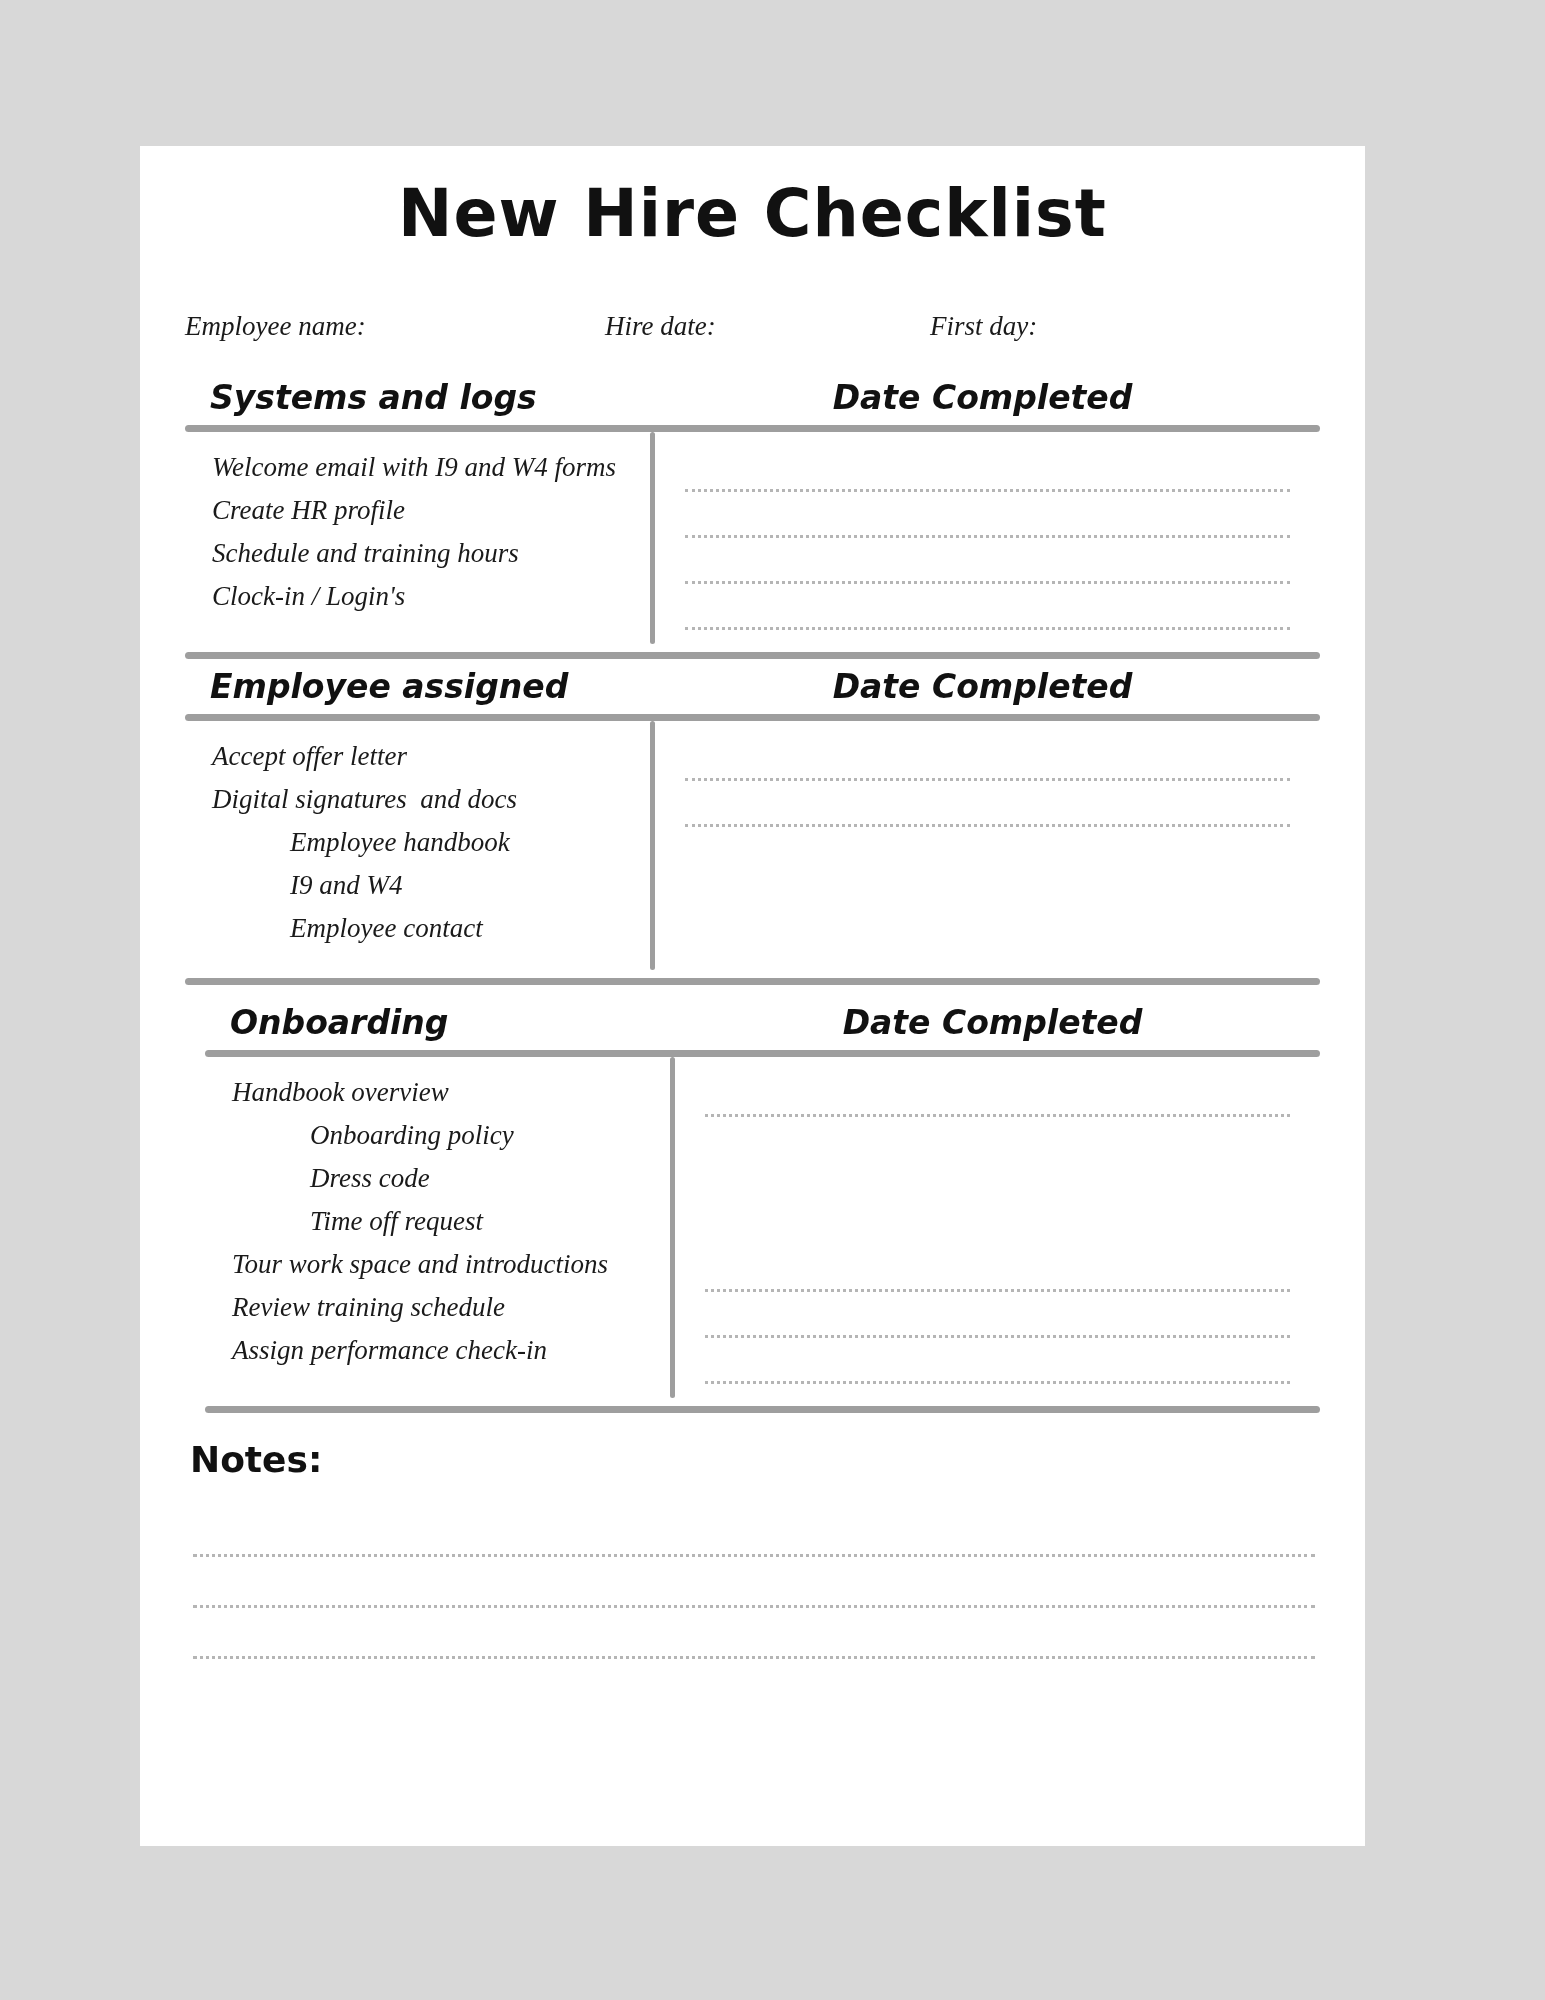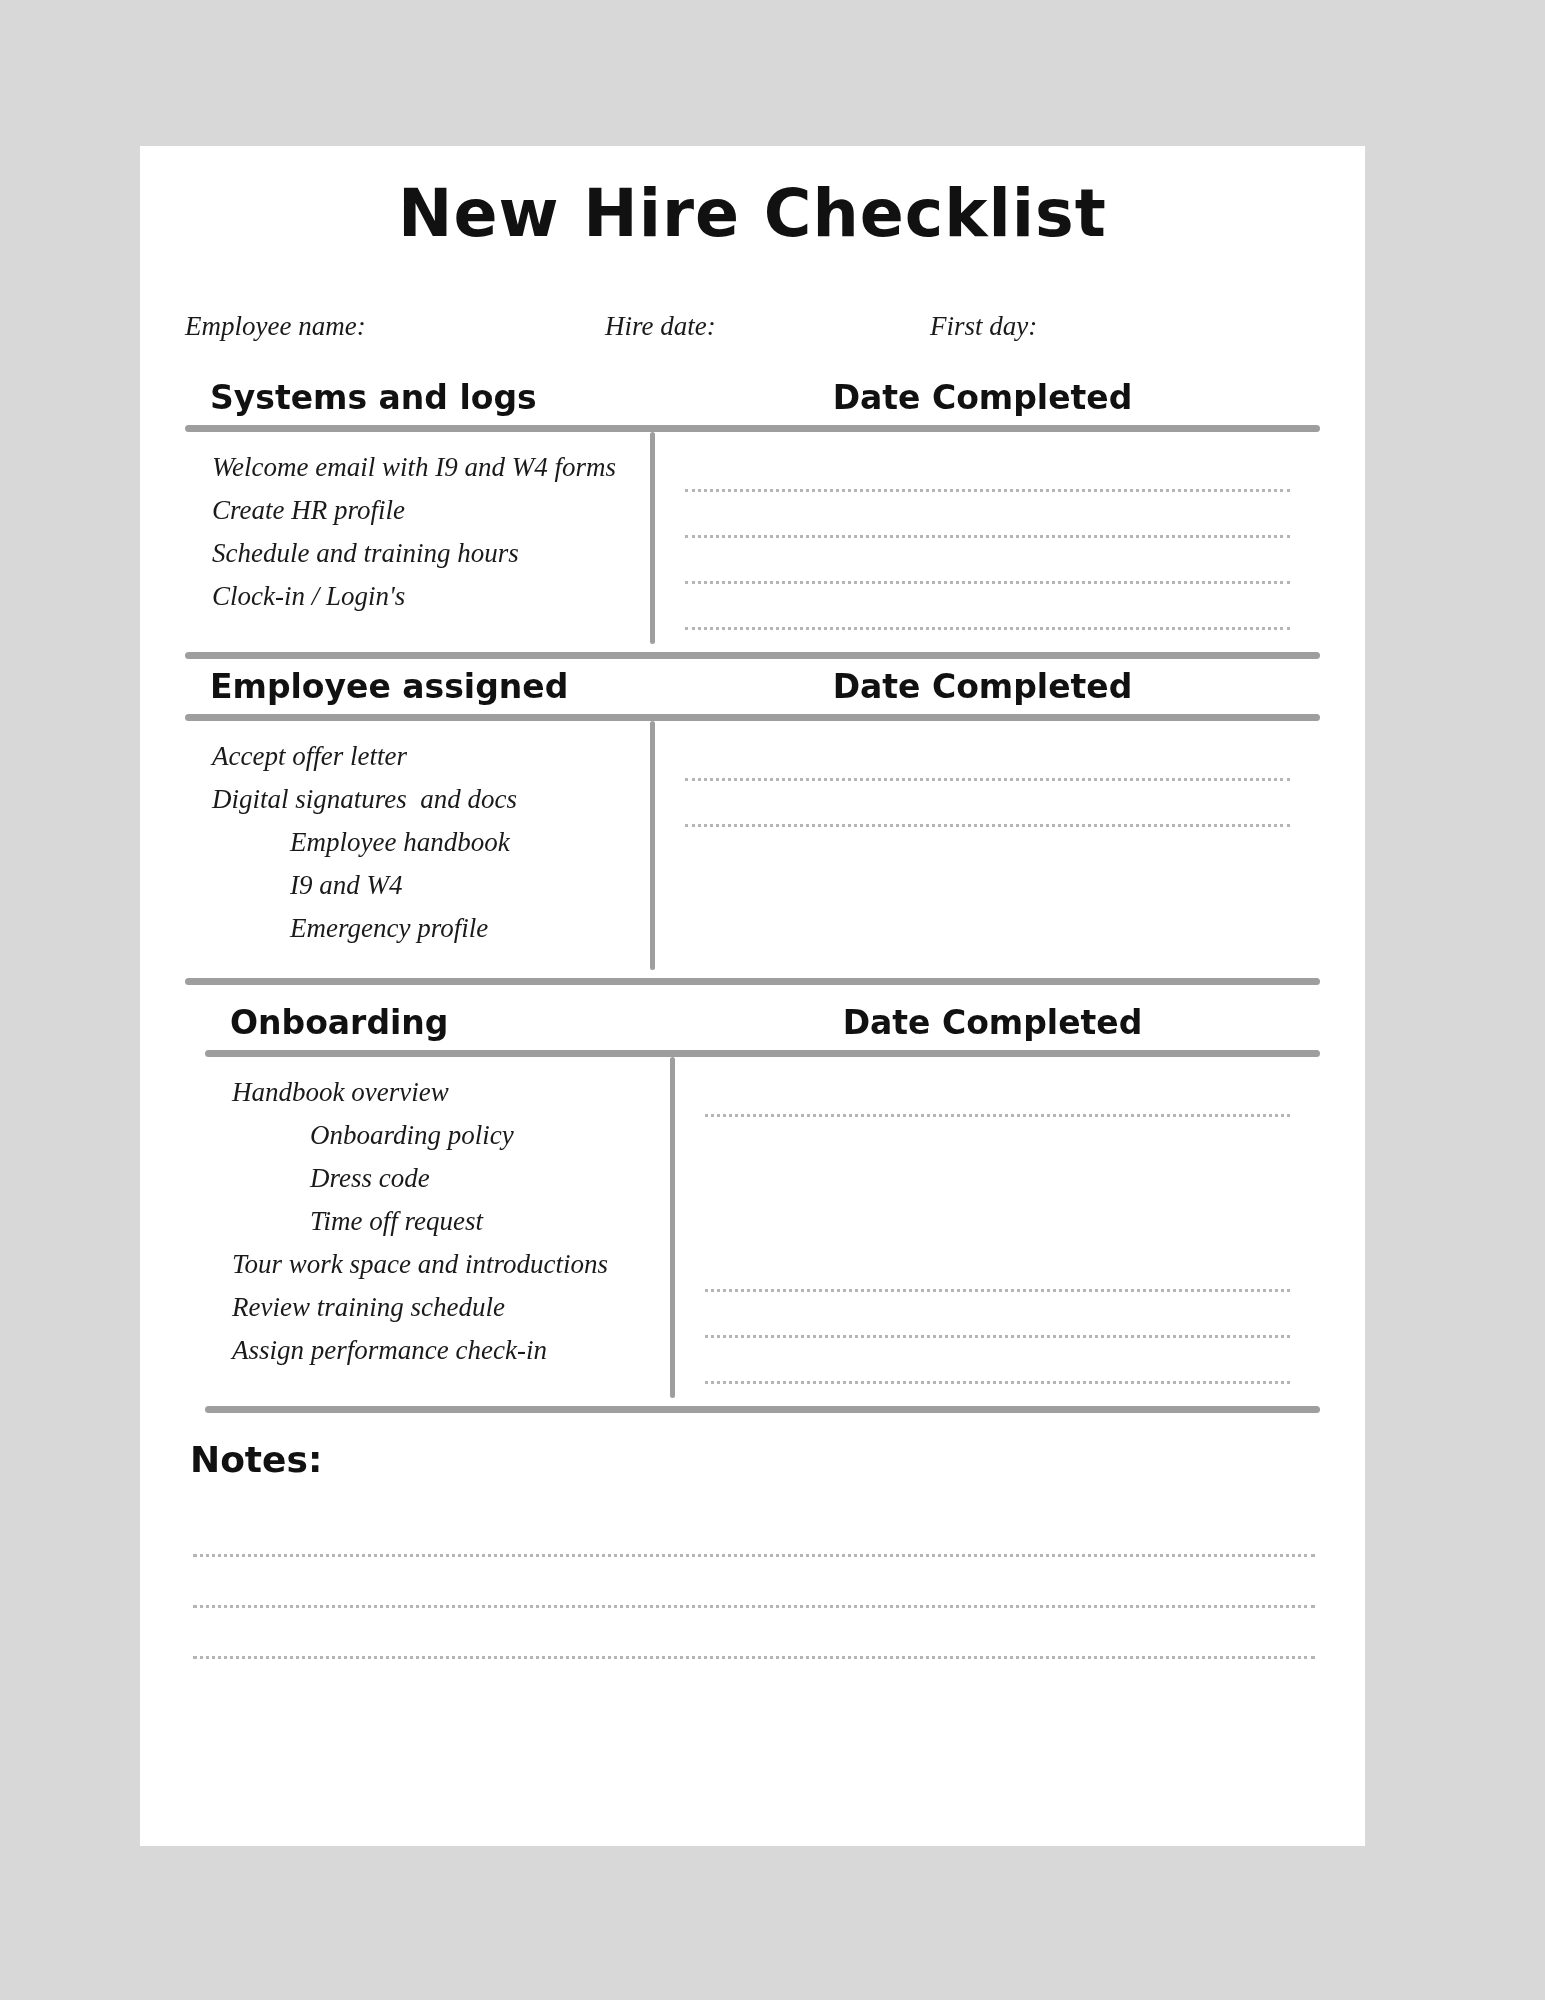--- a/index.html
+++ b/index.html
@@ -44,20 +44,21 @@
   .meta-hire { width: 325px; }
   .meta-first { width: 300px; }
 
   .section {
     margin-top: 36px;
     padding: 0 45px 0 45px;
   }
   .section-header {
     display: flex;
     align-items: flex-start;
+    font-style: italic;
   }
   .section-title {
     font-family: "DejaVu Sans", sans-serif;
     font-weight: bold;
     font-size: 33px;
     color: #111;
     padding-left: 25px;
     width: 465px;
   }
   .date-title {
@@ -175,21 +176,21 @@
       <div class="section-title">Employee assigned</div>
       <div class="date-title">Date Completed</div>
     </div>
     <div class="rule"></div>
     <div class="section-body">
       <div class="items-col">
         <div class="item">Accept offer letter</div>
         <div class="item">Digital signatures  and docs</div>
         <div class="item indent">Employee handbook</div>
         <div class="item indent">I9 and W4</div>
-        <div class="item indent">Emergency profile</div>
+        <div class="item indent">Employee contact</div>
       </div>
       <div class="divider"></div>
       <div class="dates-col">
         <div class="dotline"></div>
         <div class="dotline"></div>
         <div class="dotline blank"></div>
         <div class="dotline blank"></div>
         <div class="dotline blank"></div>
       </div>
     </div>

